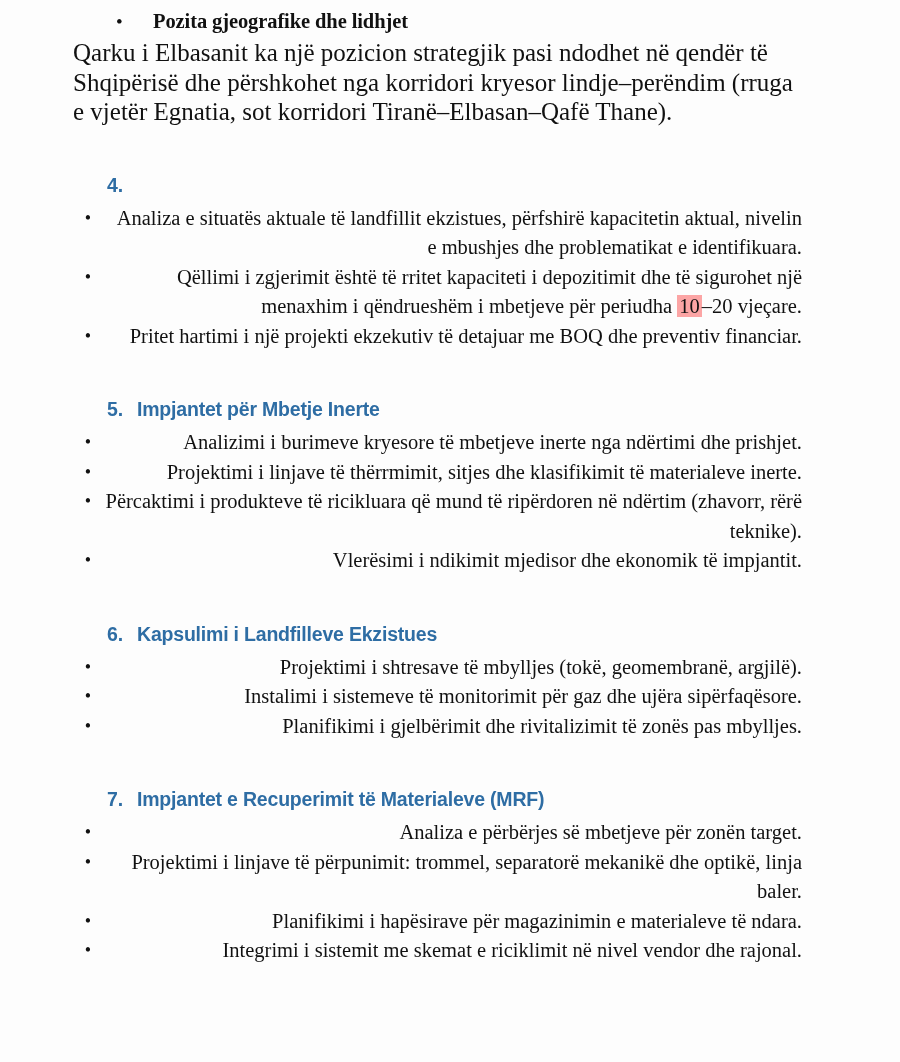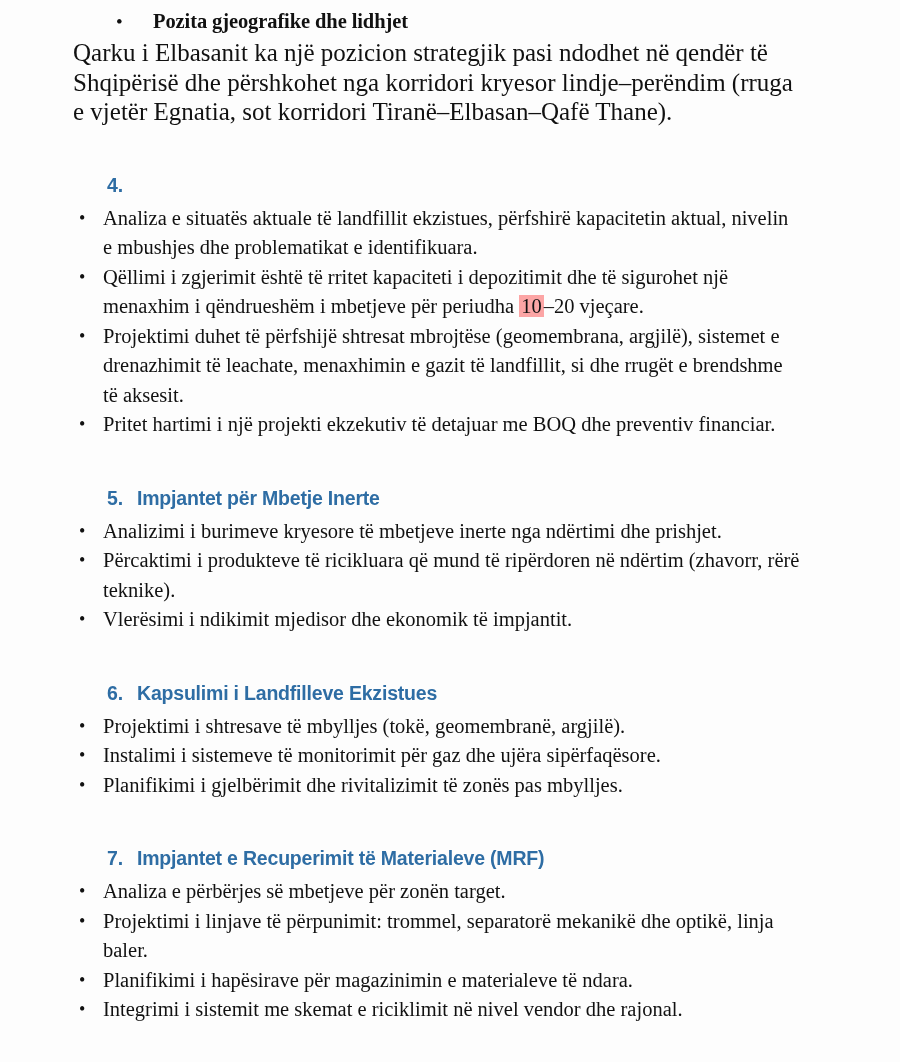--- a/index.html
+++ b/index.html
@@ -89,20 +89,21 @@
     padding-top: 6px;
   }
   ul.blist > li {
     position: relative;
     padding-left: 103px;
     padding-right: 98px;
     font-size: 20.5px;
     line-height: 29.5px;
     margin: 0;
     padding-bottom: 0px;
+    text-align: right;
   }
   ul.blist > li .bullet-dot {
     position: absolute;
     left: 79px;
     top: 0;
     width: 12px;
     font-size: 18px;
     line-height: 29.5px;
     color: #111;
   }
@@ -141,41 +142,41 @@
     <li>
       <span class="bullet-dot"></span>
       <span class="btext"><span>Analiza e situatës aktuale të landfillit ekzistues, përfshirë kapacitetin aktual, nivelin e mbushjes dhe problematikat e identifikuara.</span></span>
     </li>
     <li>
       <span class="bullet-dot"></span>
       <span class="btext"><span>Qëllimi i zgjerimit është të rritet kapaciteti i depozitimit dhe të sigurohet një menaxhim i qëndrueshëm i mbetjeve për periudha </span><span class="hl">10</span><span>–20 vjeçare.</span></span>
     </li>
     <li>
       <span class="bullet-dot"></span>
-      <span class="btext"><span>Projektimi duhet të përfshijë shtresat mbrojtëse (geomembrana, argjilë), sistemet e drenazhimit të leachate, menaxhimin e gazit të landfillit, si dhe rrugët e brendshme të aksesit.</span></span>
-    </li>
-    <li>
-      <span class="bullet-dot"></span>
       <span class="btext"><span>Pritet hartimi i një projekti ekzekutiv të detajuar me BOQ dhe preventiv financiar.</span></span>
     </li>
   </ul>
 
   <div class="sec-gap-lg"></div>
 
   <div class="heading">
     <span class="num">5.</span>
     <span class="htext">Impjantet për Mbetje Inerte</span>
   </div>
   <ul class="blist">
     <li>
       <span class="bullet-dot"></span>
       <span class="btext"><span>Analizimi i burimeve kryesore të mbetjeve inerte nga ndërtimi dhe prishjet.</span></span>
     </li>
     <li>
       <span class="bullet-dot"></span>
+      <span class="btext"><span>Projektimi i linjave të thërrmimit, sitjes dhe klasifikimit të materialeve inerte.</span></span>
+    </li>
+    <li>
+      <span class="bullet-dot"></span>
       <span class="btext"><span>Përcaktimi i produkteve të ricikluara që mund të ripërdoren në ndërtim (zhavorr, rërë teknike).</span></span>
     </li>
     <li>
       <span class="bullet-dot"></span>
       <span class="btext"><span>Vlerësimi i ndikimit mjedisor dhe ekonomik të impjantit.</span></span>
     </li>
   </ul>
 
   <div class="sec-gap-lg"></div>
 

